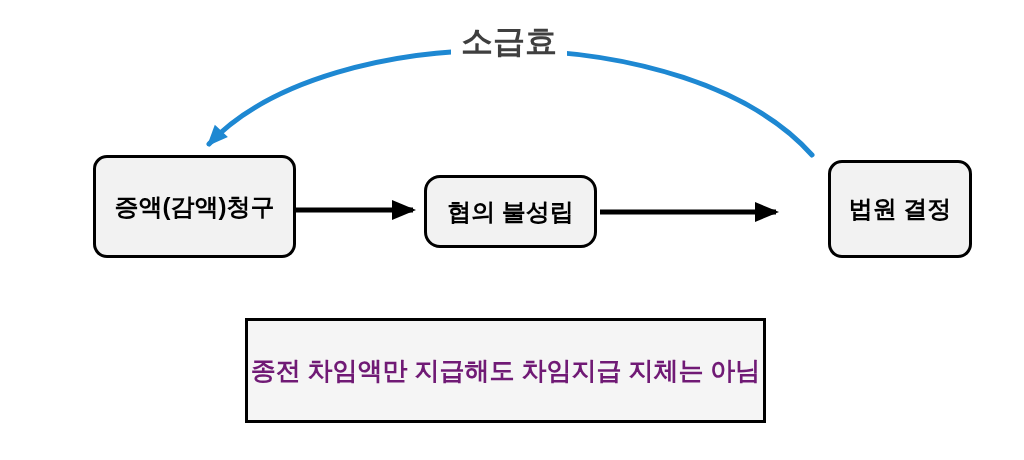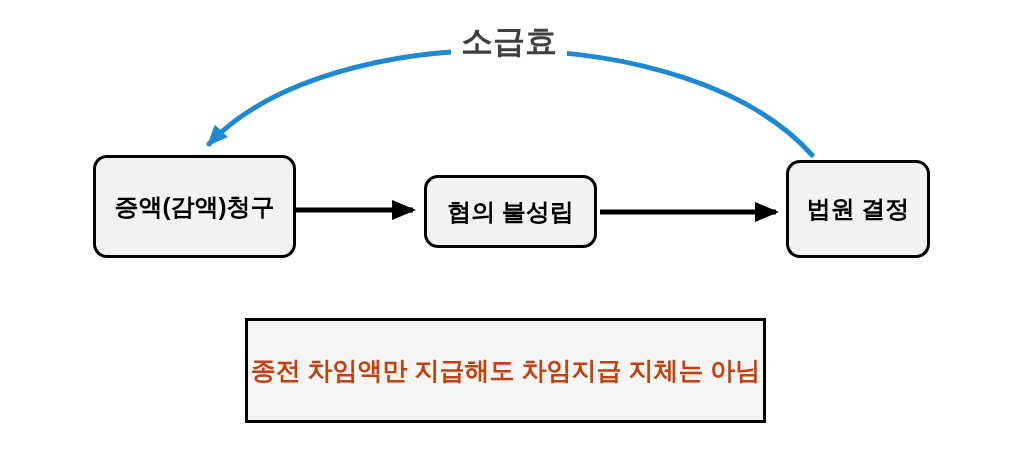--- a/index.html
+++ b/index.html
@@ -28,22 +28,22 @@
     align-items: center;
     justify-content: center;
     font-weight: bold;
     font-size: 24px;
     color: #000000;
     line-height: 34px;
     text-align: center;
     box-sizing: border-box;
   }
   .node-left   { left: 58px;  top: 155px; width: 203px; height: 103px; margin-left: 35px; }
-  .node-middle { left: 424px; top: 175px; width: 173px; height: 73px;  }
-  .node-right  { left: 786px; top: 160px; width: 144px; height: 98px;  }
+  .node-middle { left: 424px; top: 175px; width: 173px; height: 73px; border-radius: 16px;  }
+  .node-right  { left: 828px; top: 160px; width: 144px; height: 98px;  }
   .retro-label {
     position: absolute;
     z-index: 3;
     left: 451px;
     top: 22px;
     font-size: 32px;
     font-weight: bold;
     color: #3F3F3F;
     background: #ffffff;
     padding: 0 10px;
@@ -59,21 +59,21 @@
     height: 105px;
     background: #F5F5F5;
     border: 3px solid #000000;
     box-sizing: border-box;
     display: flex;
     flex-direction: column;
     align-items: center;
     justify-content: center;
     font-size: 25px;
     font-weight: bold;
-    color: #c2410c;
+    color: #701a75;
     line-height: 37px;
     text-align: center;
     white-space: nowrap;
   }
 </style>
 </head>
 <body>
 
 <div class="canvas">
 

